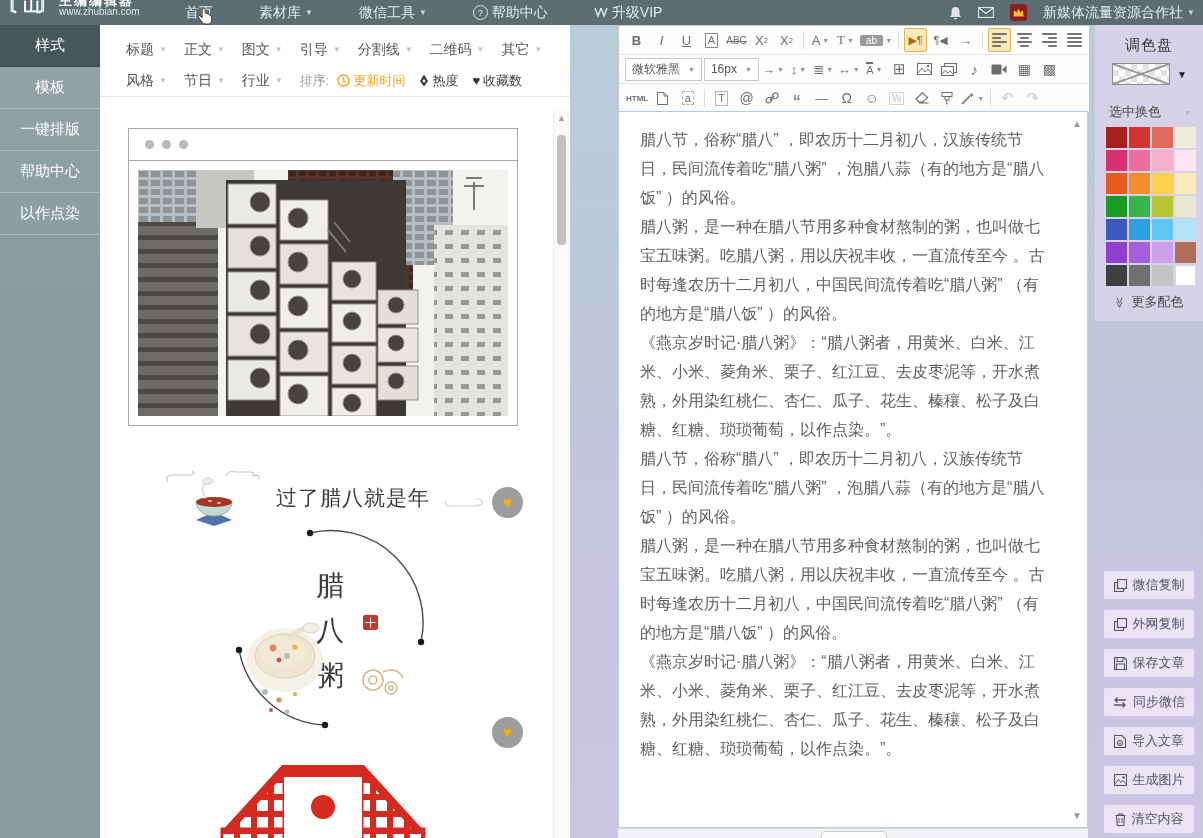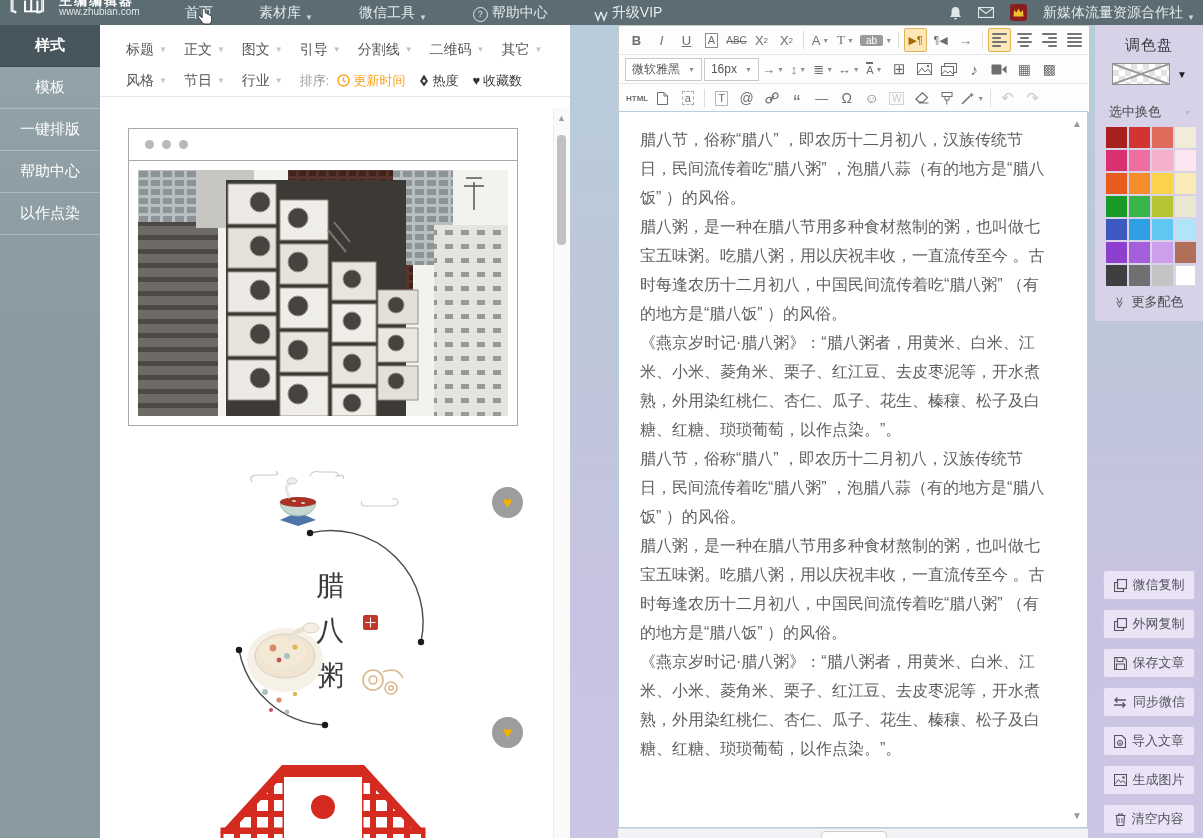--- a/index.html
+++ b/index.html
@@ -8,30 +8,30 @@
        background:linear-gradient(180deg,#b7cdda 0%,#bfc6da 45%,#c9c3e2 75%,#ccc6e4 100%);}
   .abs{position:absolute}
   
   .topbar{left:0;top:0;width:1203px;height:25px;background:#5b6c73;color:#e3ebee;display:flex;align-items:flex-end;font-size:14px;z-index:30}
   .logo{position:absolute;left:8px;top:-6px;display:flex;align-items:center;gap:6px;color:#fff}
   .logo-glyph{font-size:17px;font-weight:bold;letter-spacing:-2px}
   .logo-txt{line-height:11px}
   .logo-title{font-size:13px;font-weight:bold;letter-spacing:2px}
   .logo-domain{font-size:10px;color:#dfe7ea}
   .nav-items{position:absolute;left:185px;top:0;height:25px;display:flex;gap:46px;align-items:center}
-  .nav-item{display:flex;align-items:flex-end;gap:4px;cursor:pointer;white-space:nowrap}
+  .nav-item{display:flex;align-items:center;gap:4px;cursor:pointer;white-space:nowrap}
   .nav-car{font-size:8px;color:#cfd8da}
   .q-circ{display:inline-flex;width:13px;height:13px;border:1px solid #dfe7ea;border-radius:50%;font-size:9px;align-items:center;justify-content:center}
   .top-right{position:absolute;right:8px;top:0;height:25px;display:flex;align-items:center;gap:16px}
   .avatar{width:17px;height:17px;border-radius:3px;background:#8a1d1d;display:flex;align-items:center;justify-content:center}
   .cursor-hand{left:198px;top:8px;z-index:40}
   
   .sidebar{left:0;top:25px;width:100px;height:813px;background:linear-gradient(180deg,#93a3a9,#8a9aa1 40%,#8a9aa1)}
   .side-item{height:41px;display:flex;align-items:center;justify-content:center;color:#fff;font-size:15px;border-bottom:1px solid rgba(255,255,255,.28);cursor:pointer}
-  .side-item.active{background:#46565c;font-weight:bold;border-bottom-color:#3c4a4f}
+  .side-item.active{background:#46565c;font-weight:normal;border-bottom-color:#3c4a4f}
   
   .tpanel{left:100px;top:25px;width:470px;height:813px;background:#fff;overflow:hidden}
   .filters{padding:9px 12px 0 26px;border-bottom:1px solid #e7e7e7}
   .frow{display:flex;align-items:center;height:31px;font-size:14px;color:#555}
   .fitem{display:flex;align-items:center;gap:5px;margin-right:17px;cursor:pointer;white-space:nowrap}
   .fcar{font-size:8px;color:#c3c3c3}
   .sort-label{color:#999;font-size:13px;margin-right:8px}
   .sort-opt{display:flex;align-items:center;gap:3px;margin-right:14px;cursor:pointer;font-size:13px;color:#3d3d3d}
   .sort-opt.active{color:#f7a21b}
   .tscroll{position:absolute;right:0;top:83px;bottom:0;width:16px;background:#fafafa;border-left:1px solid #ededed}
@@ -329,20 +329,21 @@
       <path d="M2 14 q-4-7 6-7 h16 q6 0 2-4" fill="none" stroke="#c9c9c9" stroke-width="1.2"></path>
       <path d="M60 8 q2-6 10-4 h14 q6 1 3 4 q8-2 6 3" fill="none" stroke="#c9c9c9" stroke-width="1.2"></path>
       <path d="M30 52 l18-8 18 8 -18 6 Z" fill="#4f74a8"></path>
       <path d="M30 34 a18 14 0 0 0 36 0 Z" fill="#c5d8d2" stroke="#93b3ad" stroke-width="1"></path>
       <ellipse cx="48" cy="34" rx="18" ry="5" fill="#a83226"></ellipse>
       <ellipse cx="44" cy="33" rx="2" ry="1" fill="#e8d9b0"></ellipse>
         <ellipse cx="53" cy="35" rx="2" ry="1" fill="#e8d9b0"></ellipse>
       <path d="M40 30 q-8-12 2-16" fill="none" stroke="#e6e6e6" stroke-width="3"></path>
       <ellipse cx="42" cy="13" rx="5" ry="3" fill="#eeeeee" stroke="#cfcfcf"></ellipse>
     </svg>
+    <span class="banner-text">过了腊八就是年</span>
     <svg width="40" height="22" viewBox="0 0 40 22">
       <path d="M2 14 q-3 6 8 5 h20 q8 0 8-4 q0-4-6-3" fill="none" stroke="#d2d2d2" stroke-width="1.2"></path>
     </svg>
   </div>
   <div class="heart-btn hb1">
       <span>♥</span>
     </div>
 
   <div class="circle-tpl">
     <svg width="250" height="225" viewBox="0 0 250 225">

